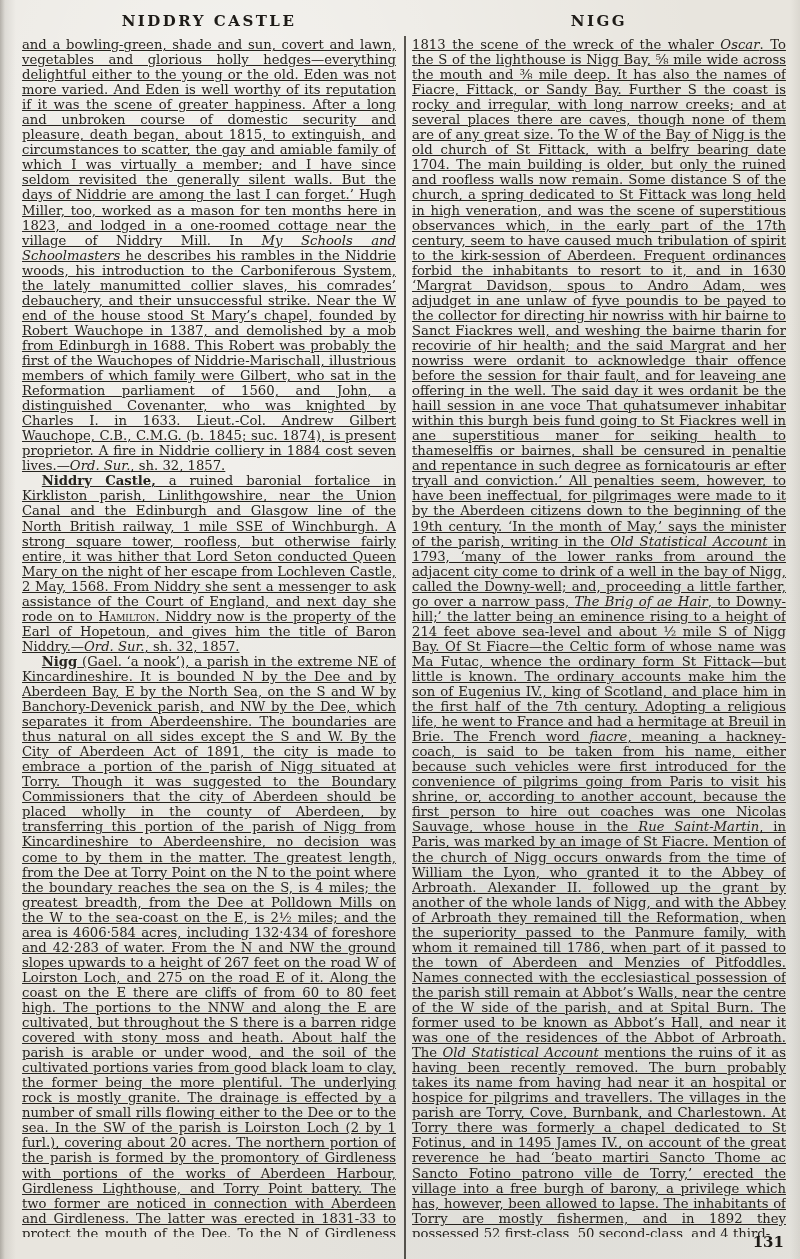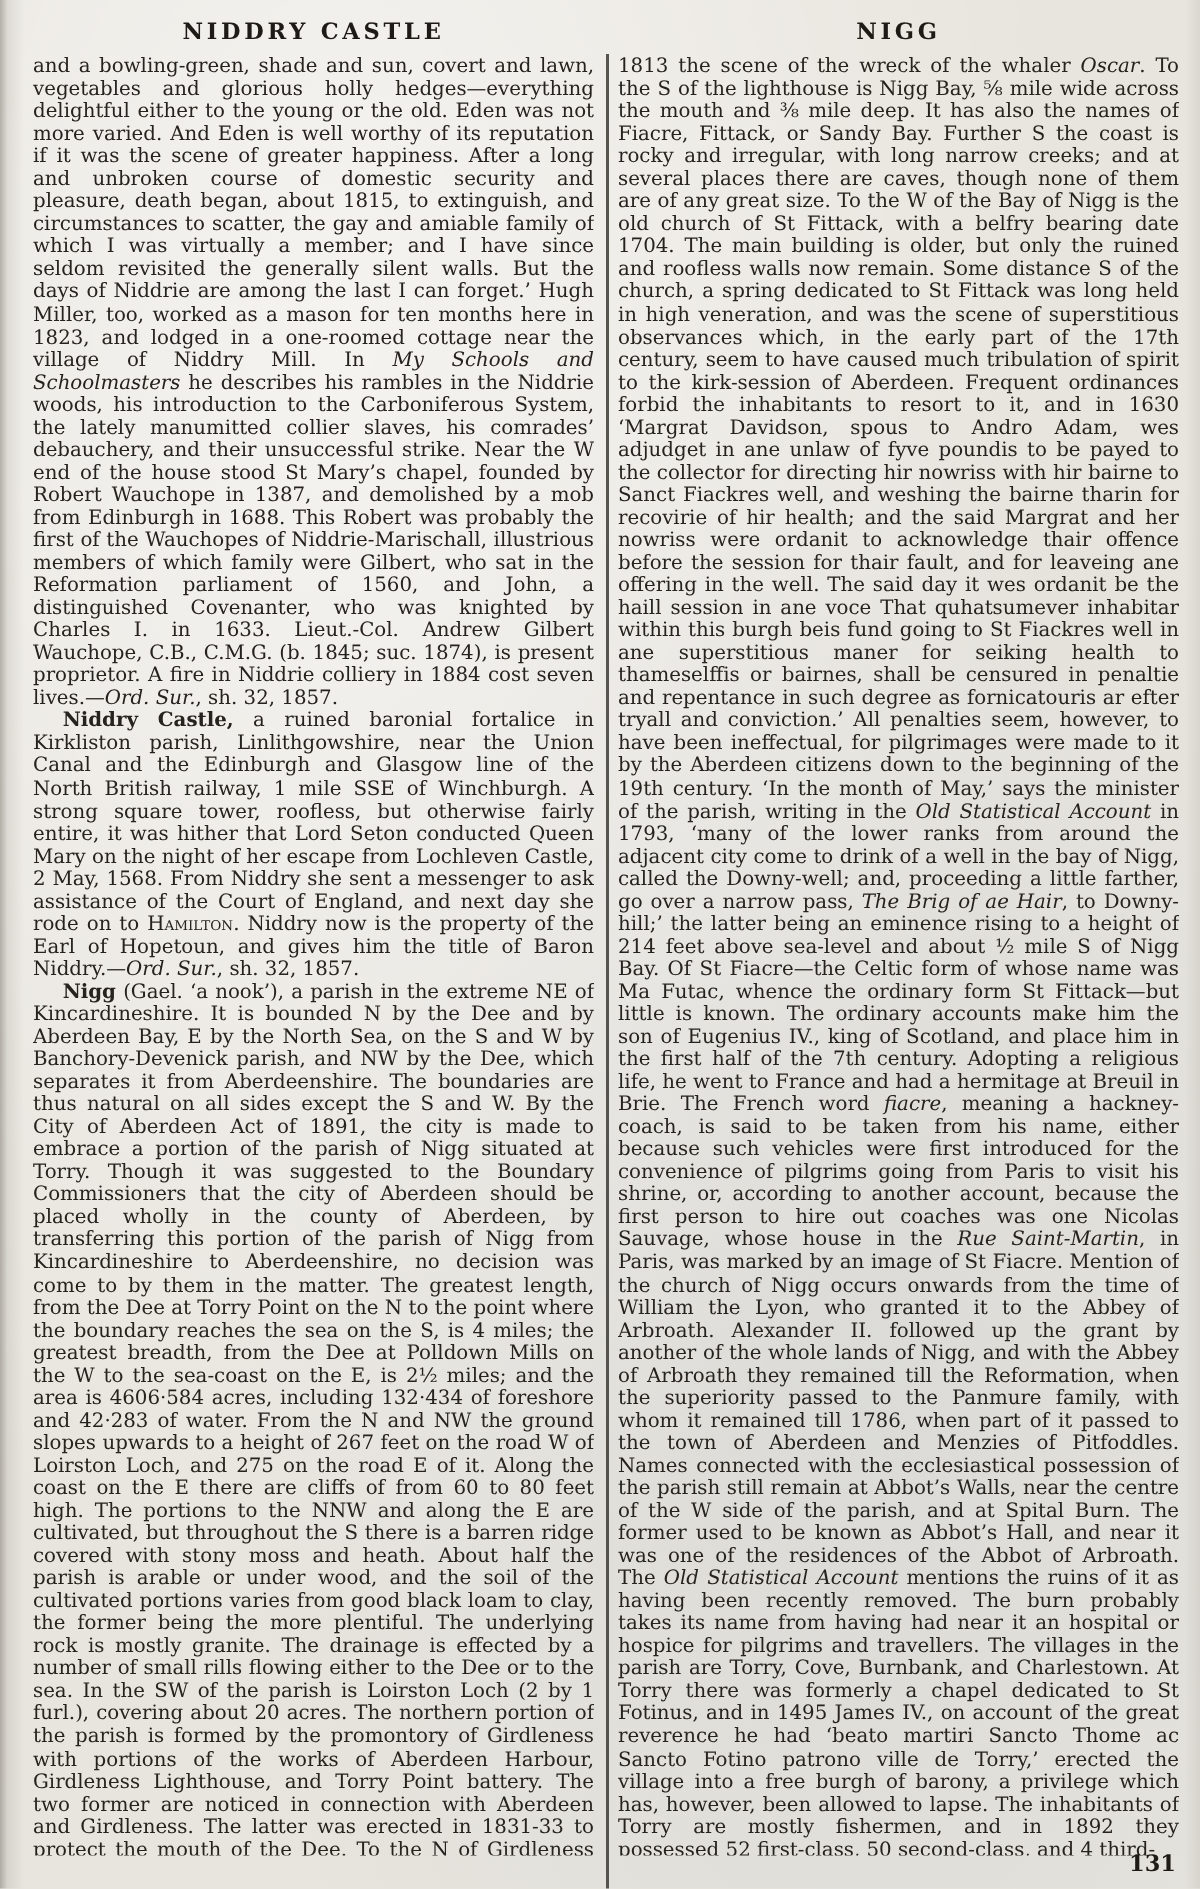--- a/index.html
+++ b/index.html
@@ -28,20 +28,21 @@
   }
   .divider{
     position:absolute;top:36px;bottom:0;left:404px;width:2px;
     background:rgba(45,42,36,0.78);
   }
   .col-text{
     height:1200px;overflow:hidden;
     text-align:justify;
     font-size:13.2px;line-height:15.05px;
     hyphens:none;
+    text-decoration:underline;
   }
   p.para{margin:0;padding:0;}
   p.para.indent{text-indent:1.5em;}
   .seg-i{font-style:italic;}
   .seg-b{font-weight:bold;}
   .seg-sc{font-variant:small-caps;}
   .page-number{
     position:absolute;right:16px;bottom:8px;
     font-weight:bold;font-size:15px;color:#1e1b17;
   }

